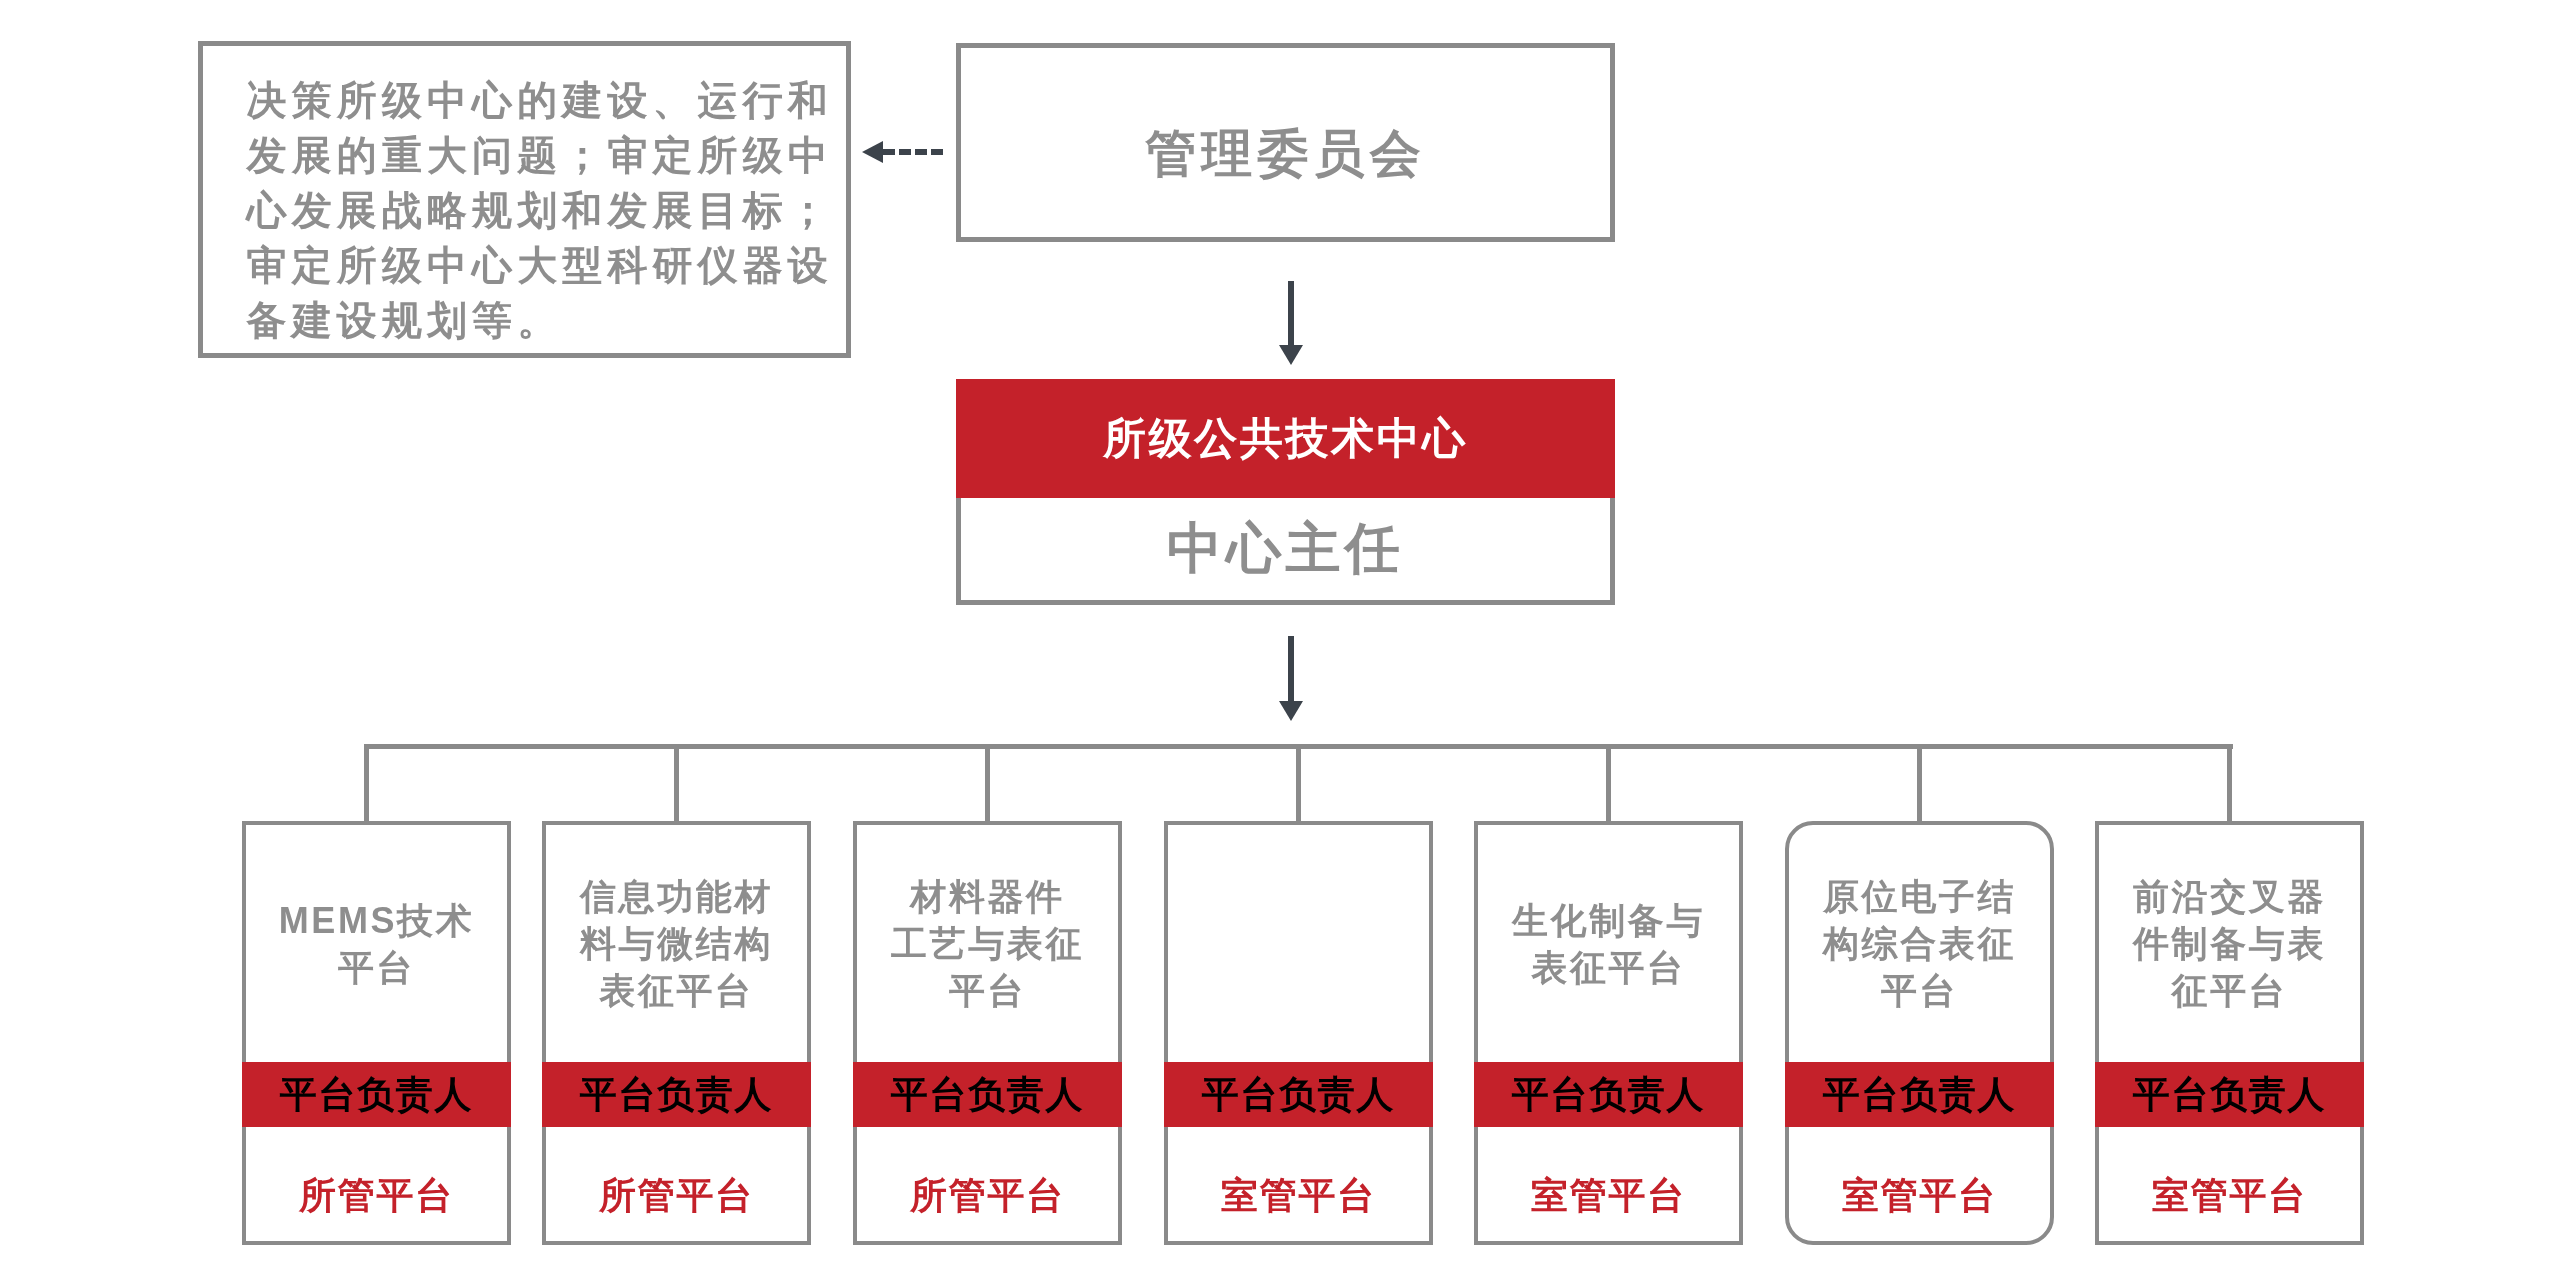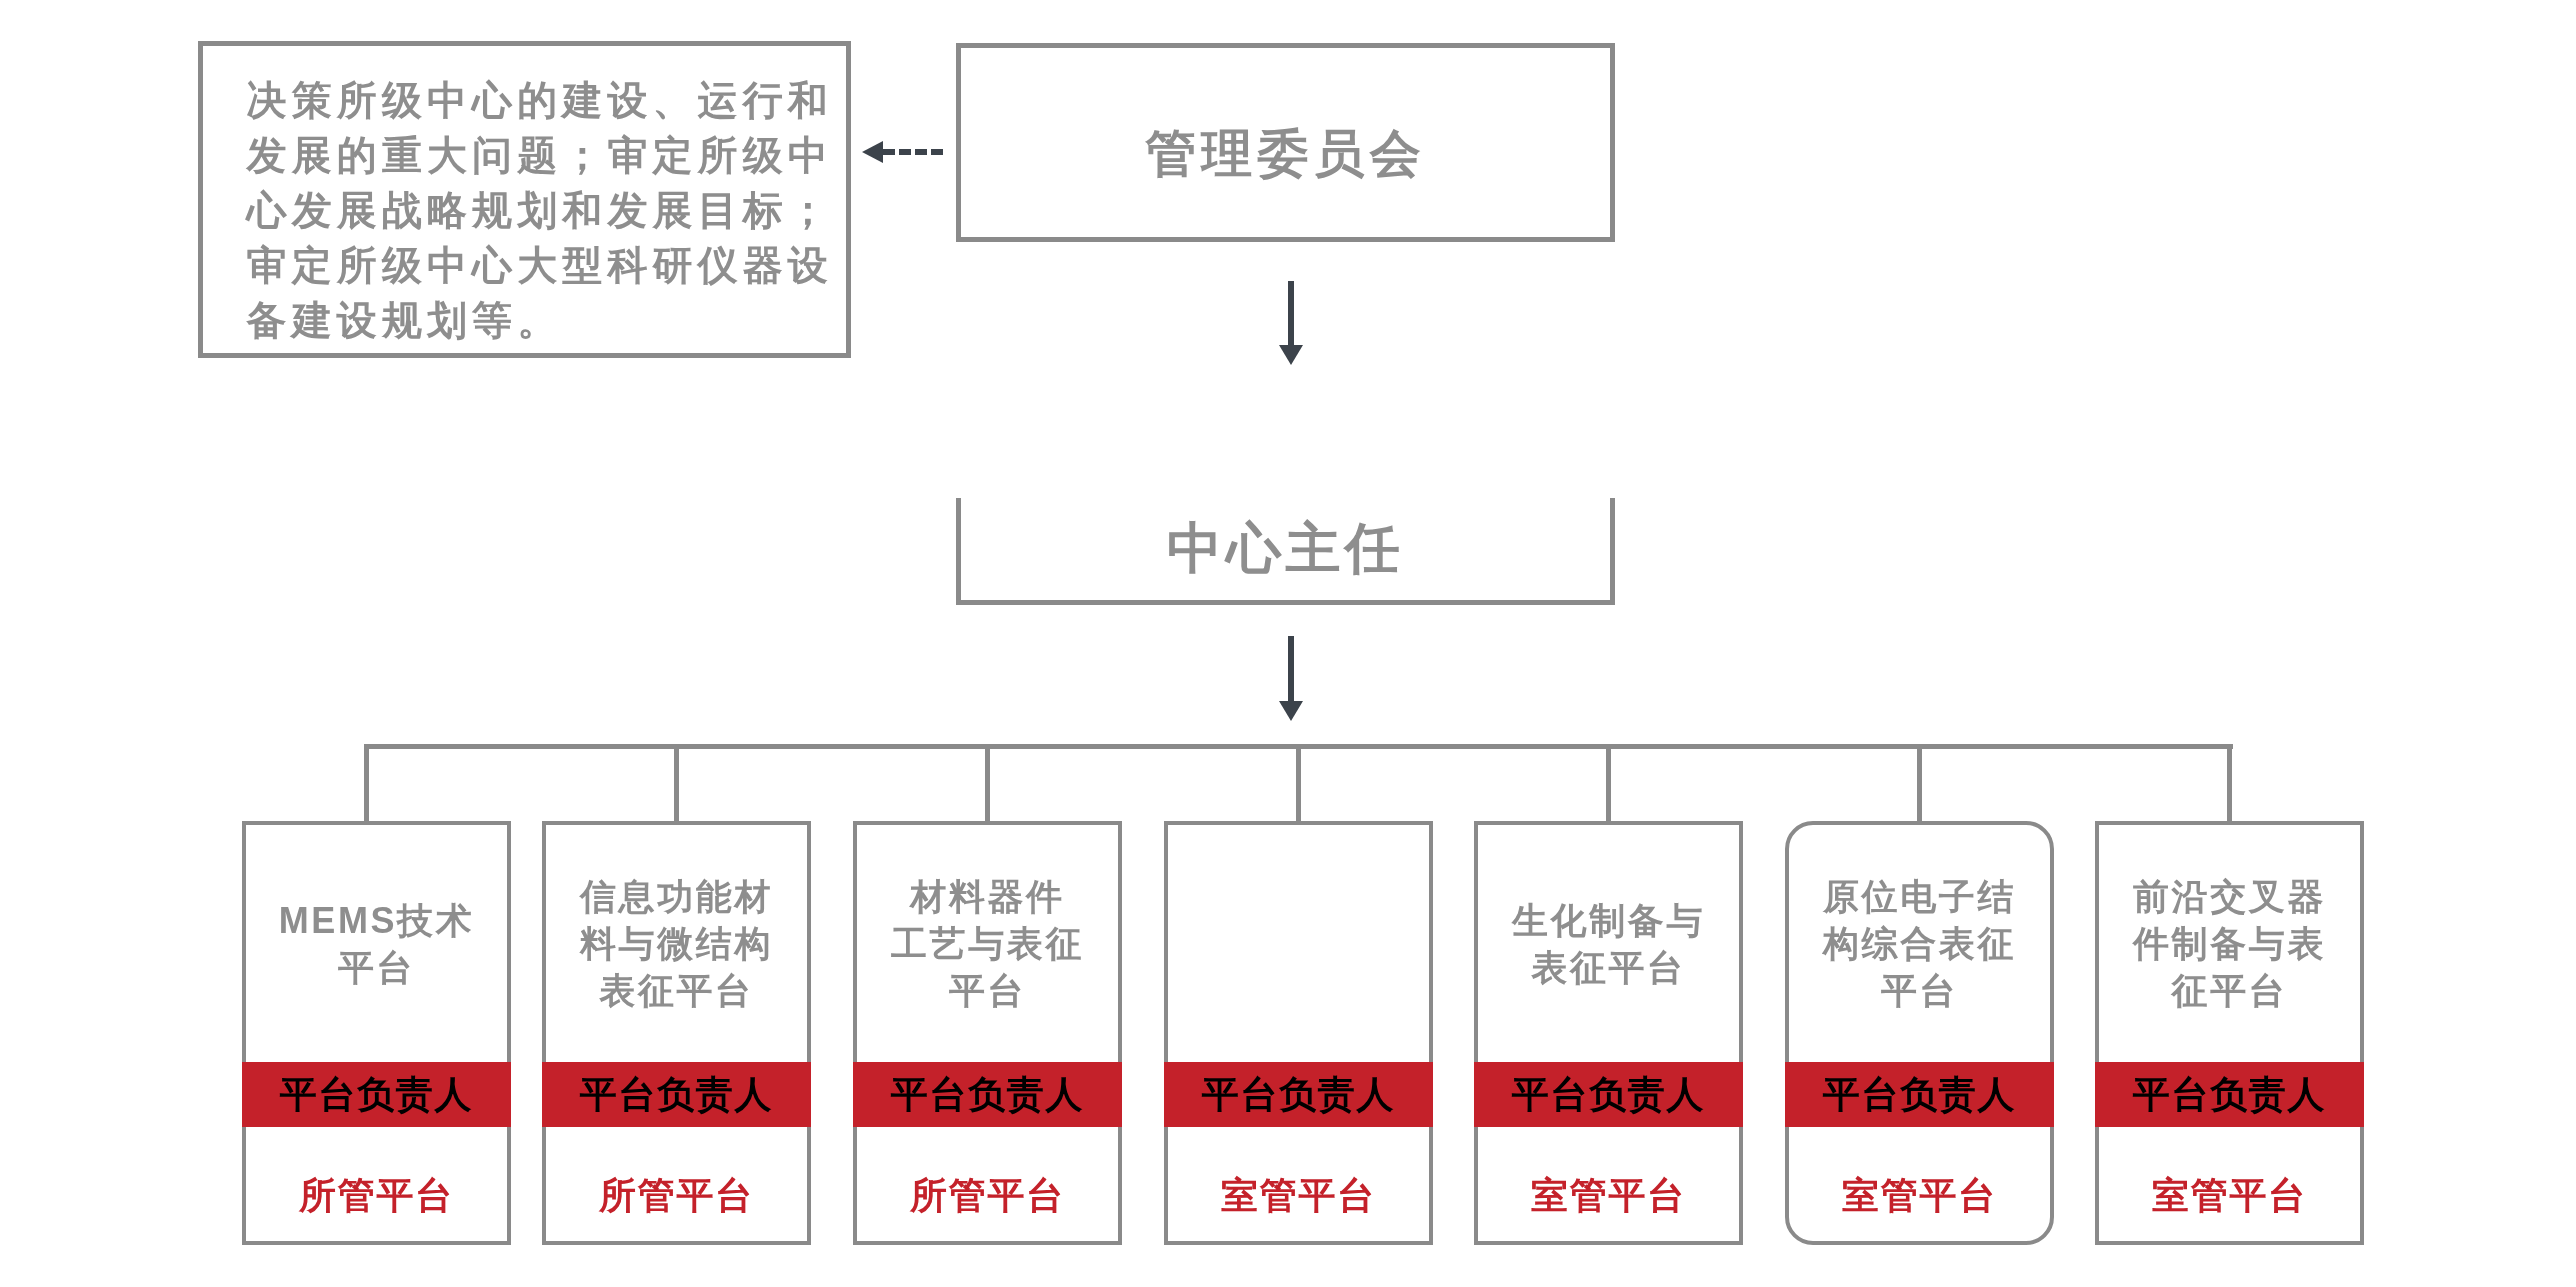--- a/index.html
+++ b/index.html
@@ -121,20 +121,21 @@
   </div>
 
   <div class="committee-box">
     <div class="committee-label">管理委员会</div>
   </div>
 
   <div class="stem stem-1"></div>
   <div class="head-down head-1"></div>
 
   <div class="center-box">
+    <div class="center-head">所级公共技术中心</div>
     <div class="center-sub">中心主任</div>
   </div>
 
   <div class="stem stem-2"></div>
   <div class="head-down head-2"></div>
 
   <div class="connector-h"></div>
 
   <div id="platform-row">
       <div class="platform" style="left: 242px;">

